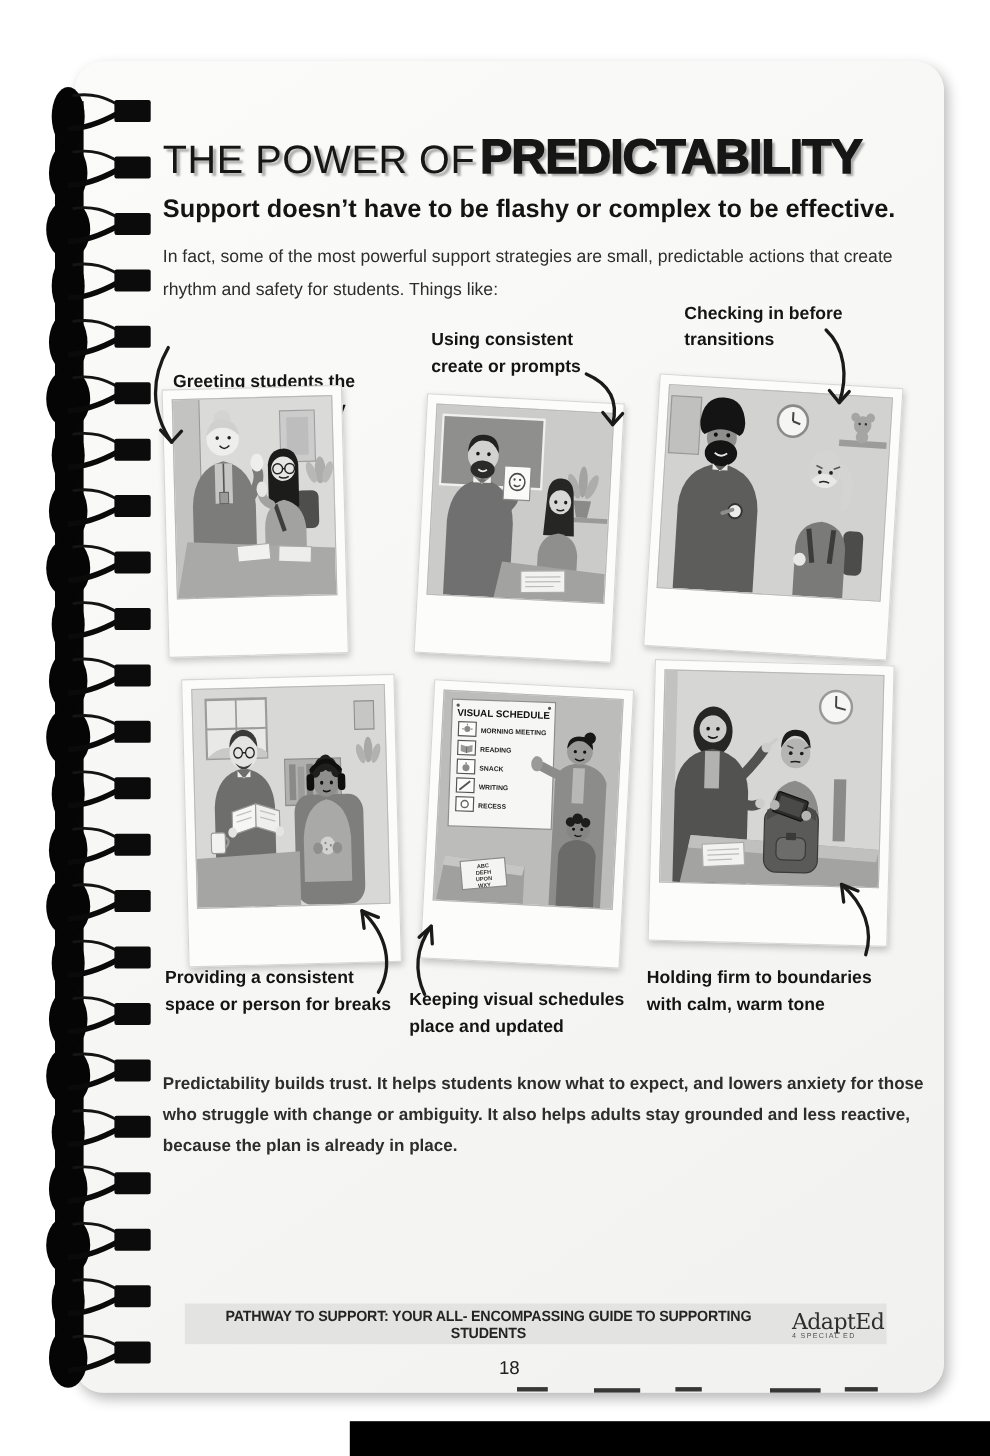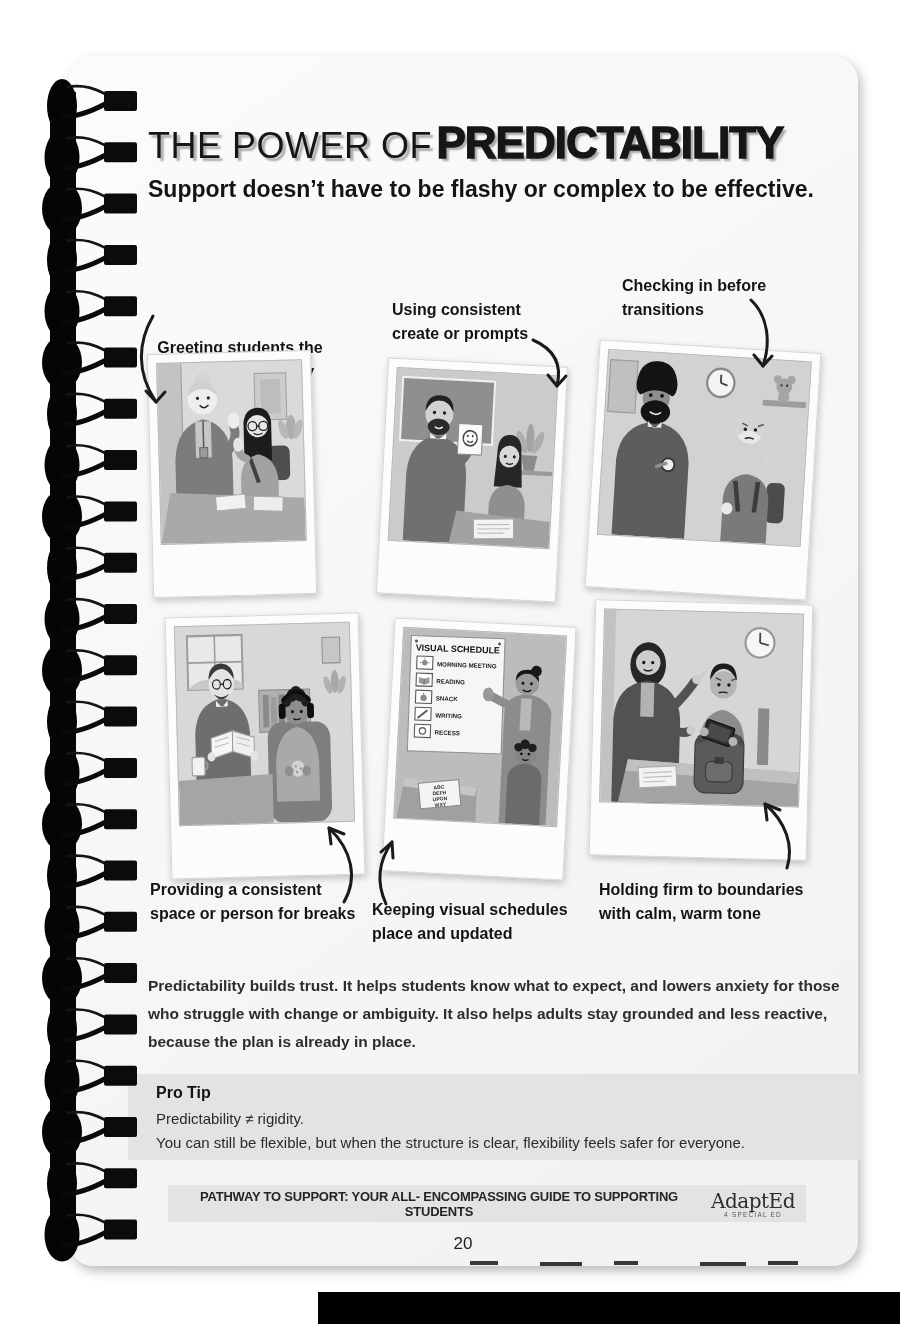--- a/index.html
+++ b/index.html
@@ -37,40 +37,41 @@
   
   .protip{position:absolute;left:60px;top:1018px;width:734px;height:86px;background:#e3e3e1;}
   .protip .head{position:absolute;left:28px;top:10px;font-size:16px;font-weight:700;color:#111;}
   .protip .l1{position:absolute;left:28px;top:36px;font-size:15px;color:#2a2a2a;}
   .protip .l2{position:absolute;left:28px;top:60px;font-size:15px;color:#2a2a2a;}
   
   .footerbar{position:absolute;left:100px;top:1129px;width:638px;height:37px;background:#e3e3e1;
     display:flex;align-items:center;}
   .footerbar .banner{flex:1;text-align:center;font-size:13.5px;font-weight:700;
     letter-spacing:-.2px;color:#242424;transform:scaleX(.96);}
-  .brand{width:86px;text-align:center;padding-right:10px;}
+  .brand{width:86px;text-align:left;}
   .brand .bname{font-family:"DejaVu Serif",serif;font-size:20px;color:#2e2e2e;letter-spacing:-.5px;}
   .brand .bsub{font-size:6.5px;letter-spacing:1.2px;color:#555;margin-top:-2px;}
   .pagenum{position:absolute;left:0;right:0;top:1178px;text-align:center;font-size:17px;color:#222;}
   
   .bottom-bar{position:absolute;left:318px;right:0;top:1292px;height:32px;background:#000;}
   .edge-dash{position:absolute;height:4px;background:#161616;opacity:.85;}
   svg.overlay{position:absolute;left:0;top:0;pointer-events:none;}
 </style>
 </head>
 <body>
 
 <div class="page">
 
   <div class="title">
     <span class="light">THE POWER OF</span>
     <span class="heavy">PREDICTABILITY</span>
   </div>
 
   <div class="intro-bold">Support doesn’t have to be flashy or complex to be effective.</div>
+  <div class="intro-body">In fact, some of the most powerful support strategies are small, predictable actions that create rhythm and safety for students. Things like:</div>
 
   <div class="cap" style="left:84px;top:245px;width:176px;text-align:center;margin-top:35px;">Greeting students the same way each day</div>
   <div class="cap" style="left:324px;top:242px;width:160px;">Using consistent create or prompts</div>
   <div class="cap" style="left:554px;top:218px;width:165px;">Checking in before transitions</div>
 
   <div class="polaroid" style="left:82px;top:296px;width:162px;height:242px;transform:rotate(-1.5deg);">
     <div class="photo">
       <svg viewBox="0 0 146 178" preserveAspectRatio="none">
         <rect width="146" height="178" fill="#dadad8"></rect>
         <rect width="24" height="178" fill="#c3c3c1"></rect>
@@ -215,21 +216,21 @@
           <line x1="118" y1="104" x2="122" y2="130" stroke="#3c3c3a" stroke-width="4"></line>
           <line x1="138" y1="104" x2="136" y2="130" stroke="#3c3c3a" stroke-width="4"></line>
           <circle cx="112" cy="128" r="5" fill="#e8e8e6"></circle>
         </g>
       </svg>
     </div>
   </div>
 
   <div class="cap" style="left:82px;top:822px;width:215px;">Providing a consistent space or person for breaks</div>
   <div class="cap" style="left:304px;top:842px;width:205px;">Keeping visual schedules place and updated</div>
-  <div class="cap" style="left:520px;top:822px;width:218px;margin-left:11px;">Holding firm to boundaries with calm, warm tone</div>
+  <div class="cap" style="left:520px;top:822px;width:218px;">Holding firm to boundaries with calm, warm tone</div>
 
   <div class="polaroid" style="left:100px;top:559px;width:192px;height:260px;transform:rotate(-1.5deg);">
     <div class="photo">
       <svg viewBox="0 0 178 170" preserveAspectRatio="none">
         <rect width="178" height="170" fill="#d8d8d6"></rect>
         <g>
             <rect x="12" y="8" width="56" height="46" fill="#e9e9e7" stroke="#9c9c9a" stroke-width="2"></rect>
             <line x1="40" y1="8" x2="40" y2="54" stroke="#9c9c9a" stroke-width="1.6"></line>
             <line x1="12" y1="31" x2="68" y2="31" stroke="#9c9c9a" stroke-width="1.6"></line>
             <path d="M12,54 Q28,40 44,50 Q58,42 68,50 L68,54 Z" fill="#c9c9c7"></path>
@@ -434,35 +435,30 @@
           <rect x="95" y="100.5" width="20" height="12" fill="#4a4a48"></rect>
         </g>
         <circle cx="92" cy="106" r="4" fill="#b5b5b3"></circle>
           <circle cx="118" cy="114" r="4" fill="#b5b5b3"></circle>
       </svg>
     </div>
   </div>
 
   <div class="closing">Predictability builds trust. It helps students know what to expect, and lowers anxiety for those who struggle with change or ambiguity. It also helps adults stay grounded and less reactive, because the plan is already in place.</div>
 
-  <div class="protip">
-    <div class="head">Pro Tip</div>
-    <div class="l1">Predictability ≠ rigidity.</div>
-    <div class="l2">You can still be flexible, but when the structure is clear, flexibility feels safer for everyone.</div>
-  </div>
 
   <div class="footerbar">
     <div class="banner">PATHWAY TO SUPPORT: YOUR ALL- ENCOMPASSING GUIDE TO SUPPORTING STUDENTS</div>
     <div class="brand">
       <div class="bname">AdaptEd</div>
       <div class="bsub">4 SPECIAL ED</div>
     </div>
   </div>
 
-  <div class="pagenum">20</div>
+  <div class="pagenum">18</div>
 </div>
 
 <svg class="overlay" width="900" height="1324" viewBox="0 0 900 1324">
   <g stroke="#1a1a1a" stroke-width="3" fill="none" stroke-linecap="round">
     <g>
         <path d="M153,316 C138,342 136,372 156,402"></path>
         <path d="M156,402 L146,391 M156,402 L165,392"></path>
       </g>
     <g>
         <path d="M533,340 C556,350 562,366 557,386"></path>

